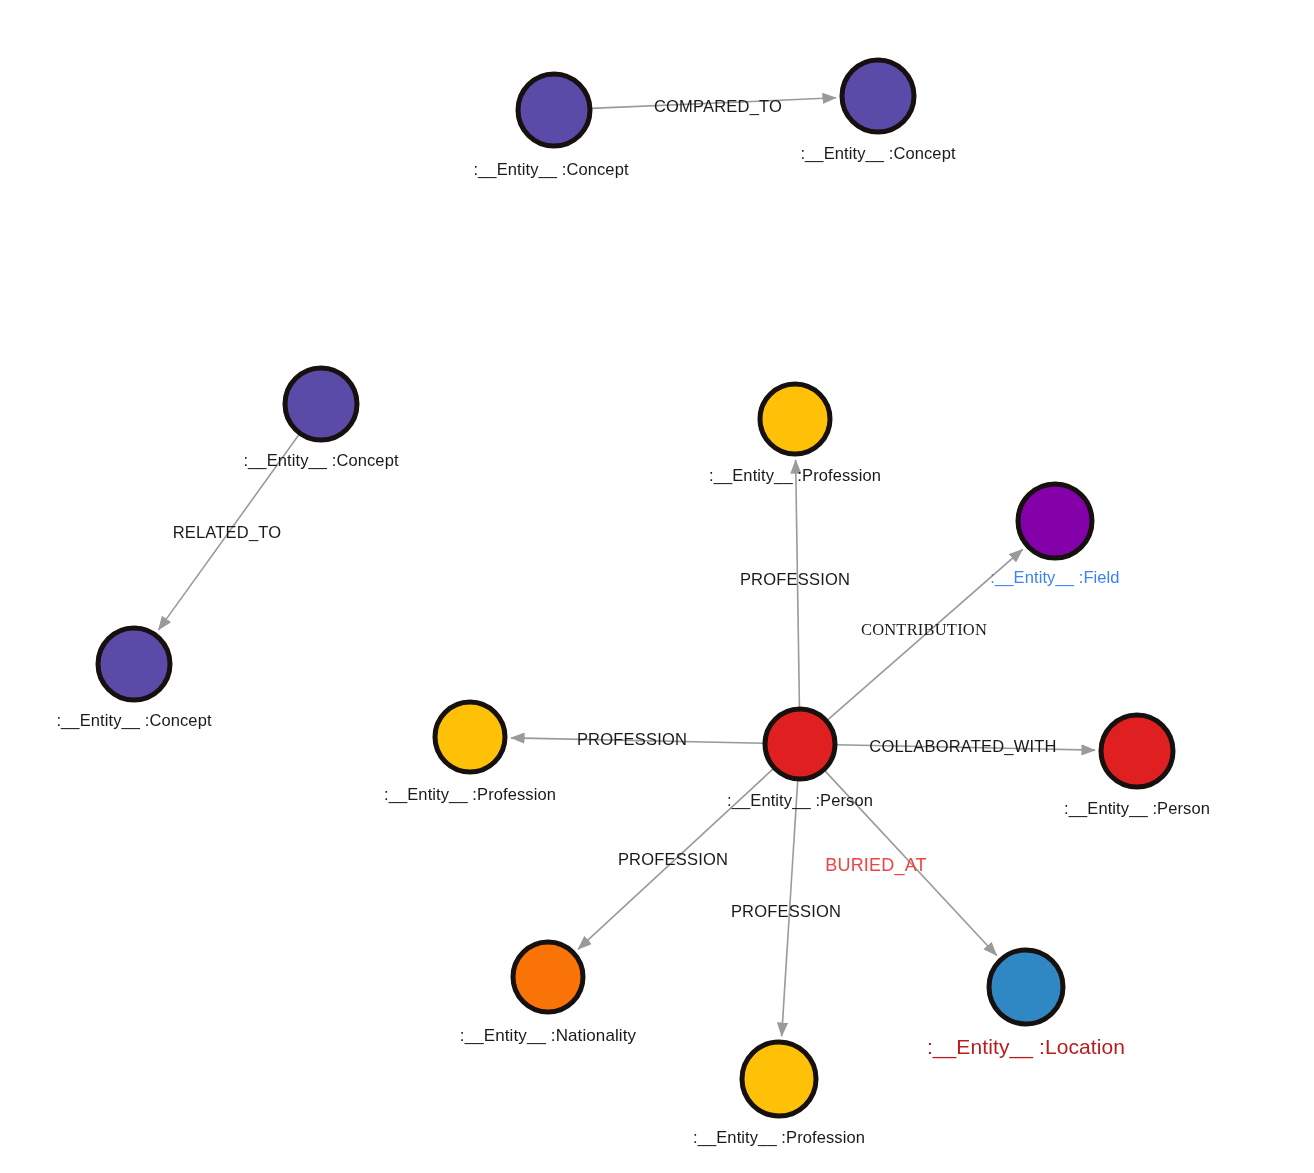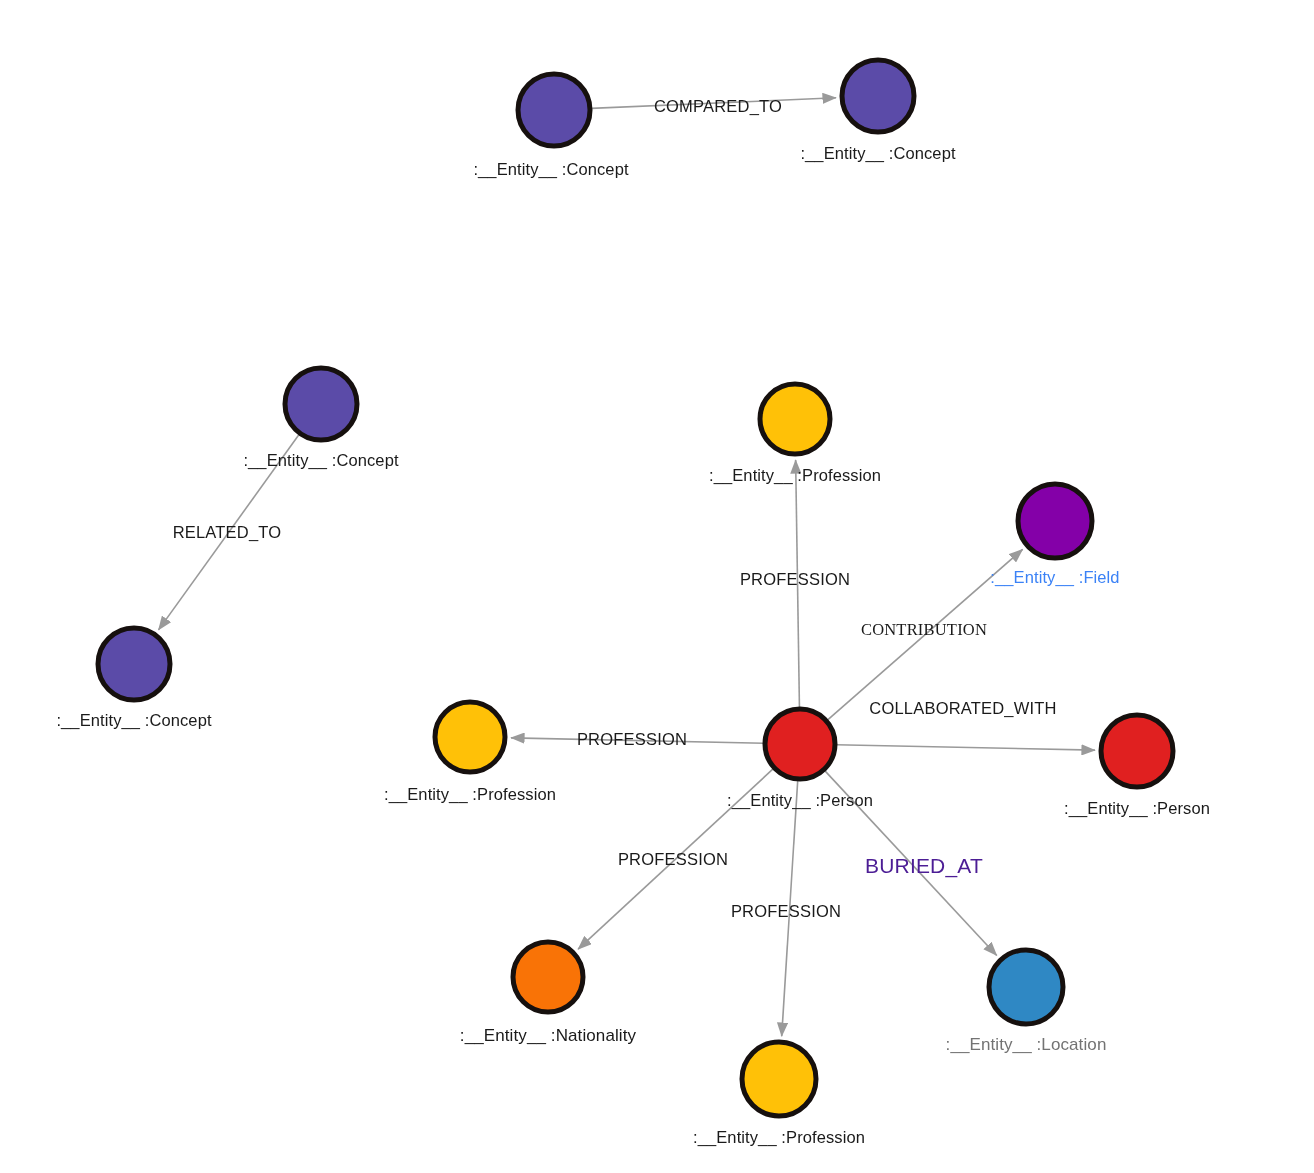--- a/index.html
+++ b/index.html
@@ -93,30 +93,30 @@
         <circle cx="1026" cy="987" r="37" fill="#2f88c4" class="node-circle" stroke="#16100e" stroke-width="5"></circle>
         <circle cx="779" cy="1079" r="37" fill="#ffc107" class="node-circle" stroke="#16100e" stroke-width="5"></circle>
       </g>
   </svg>
   <div id="captions-layer">
       <div class="edge-caption" style="left: 718px; top: 106px; color: rgb(26, 26, 26); font-size: 16.5px;">COMPARED_TO</div>
       <div class="edge-caption" style="left: 227px; top: 532px; color: rgb(26, 26, 26); font-size: 16.5px;">RELATED_TO</div>
       <div class="edge-caption" style="left: 795px; top: 579px; color: rgb(26, 26, 26); font-size: 16.5px;">PROFESSION</div>
       <div class="edge-caption" style="left: 924px; top: 630px; color: rgb(26, 26, 26); font-size: 16.5px; font-family: Liberation Serif, serif;">CONTRIBUTION</div>
       <div class="edge-caption" style="left: 632px; top: 739px; color: rgb(26, 26, 26); font-size: 16.5px;">PROFESSION</div>
-      <div class="edge-caption" style="left: 963px; top: 708px; color: rgb(26, 26, 26); font-size: 16.5px;">COLLABORATED_WITH</div>
+      <div class="edge-caption" style="left: 963px; top: 746px; color: rgb(26, 26, 26); font-size: 16.5px;">COLLABORATED_WITH</div>
       <div class="edge-caption" style="left: 673px; top: 859px; color: rgb(26, 26, 26); font-size: 16.5px;">PROFESSION</div>
       <div class="edge-caption" style="left: 786px; top: 911px; color: rgb(26, 26, 26); font-size: 16.5px;">PROFESSION</div>
-      <div class="edge-caption" style="left: 924px; top: 865px; color: #4c1d95; font-size: 21px;">BURIED_AT</div>
+      <div class="edge-caption" style="left: 876px; top: 865px; color: #ef4444; font-size: 18px;">BURIED_AT</div>
       <div class="node-caption" style="left: 551px; top: 161px; color: rgb(26, 26, 26); font-size: 16.5px;">:__Entity__ :Concept</div>
       <div class="node-caption" style="left: 878px; top: 145px; color: rgb(26, 26, 26); font-size: 16.5px;">:__Entity__ :Concept</div>
       <div class="node-caption" style="left: 321px; top: 452px; color: rgb(26, 26, 26); font-size: 16.5px;">:__Entity__ :Concept</div>
       <div class="node-caption" style="left: 134px; top: 712px; color: rgb(26, 26, 26); font-size: 16.5px;">:__Entity__ :Concept</div>
       <div class="node-caption" style="left: 795px; top: 467px; color: rgb(26, 26, 26); font-size: 16.5px;">:__Entity__ :Profession</div>
       <div class="node-caption" style="left: 1055px; top: 569px; color: #3b82f6; font-size: 16.5px;">:__Entity__ :Field</div>
       <div class="node-caption" style="left: 800px; top: 792px; color: rgb(26, 26, 26); font-size: 16.5px;">:__Entity__ :Person</div>
       <div class="node-caption" style="left: 470px; top: 786px; color: rgb(26, 26, 26); font-size: 16.5px;">:__Entity__ :Profession</div>
       <div class="node-caption" style="left: 1137px; top: 800px; color: rgb(26, 26, 26); font-size: 16.5px;">:__Entity__ :Person</div>
       <div class="node-caption" style="left: 548px; top: 1027px; color: rgb(26, 26, 26); font-size: 17px;">:__Entity__ :Nationality</div>
-      <div class="node-caption" style="left: 1026px; top: 1036px; color: #737373; font-size: 17px;">:__Entity__ :Location</div>
+      <div class="node-caption" style="left: 1026px; top: 1036px; color: #b91c1c; font-size: 21px;">:__Entity__ :Location</div>
       <div class="node-caption" style="left: 779px; top: 1129px; color: rgb(26, 26, 26); font-size: 16.5px;">:__Entity__ :Profession</div>
     </div>
 </div>
 
 </body></html>

